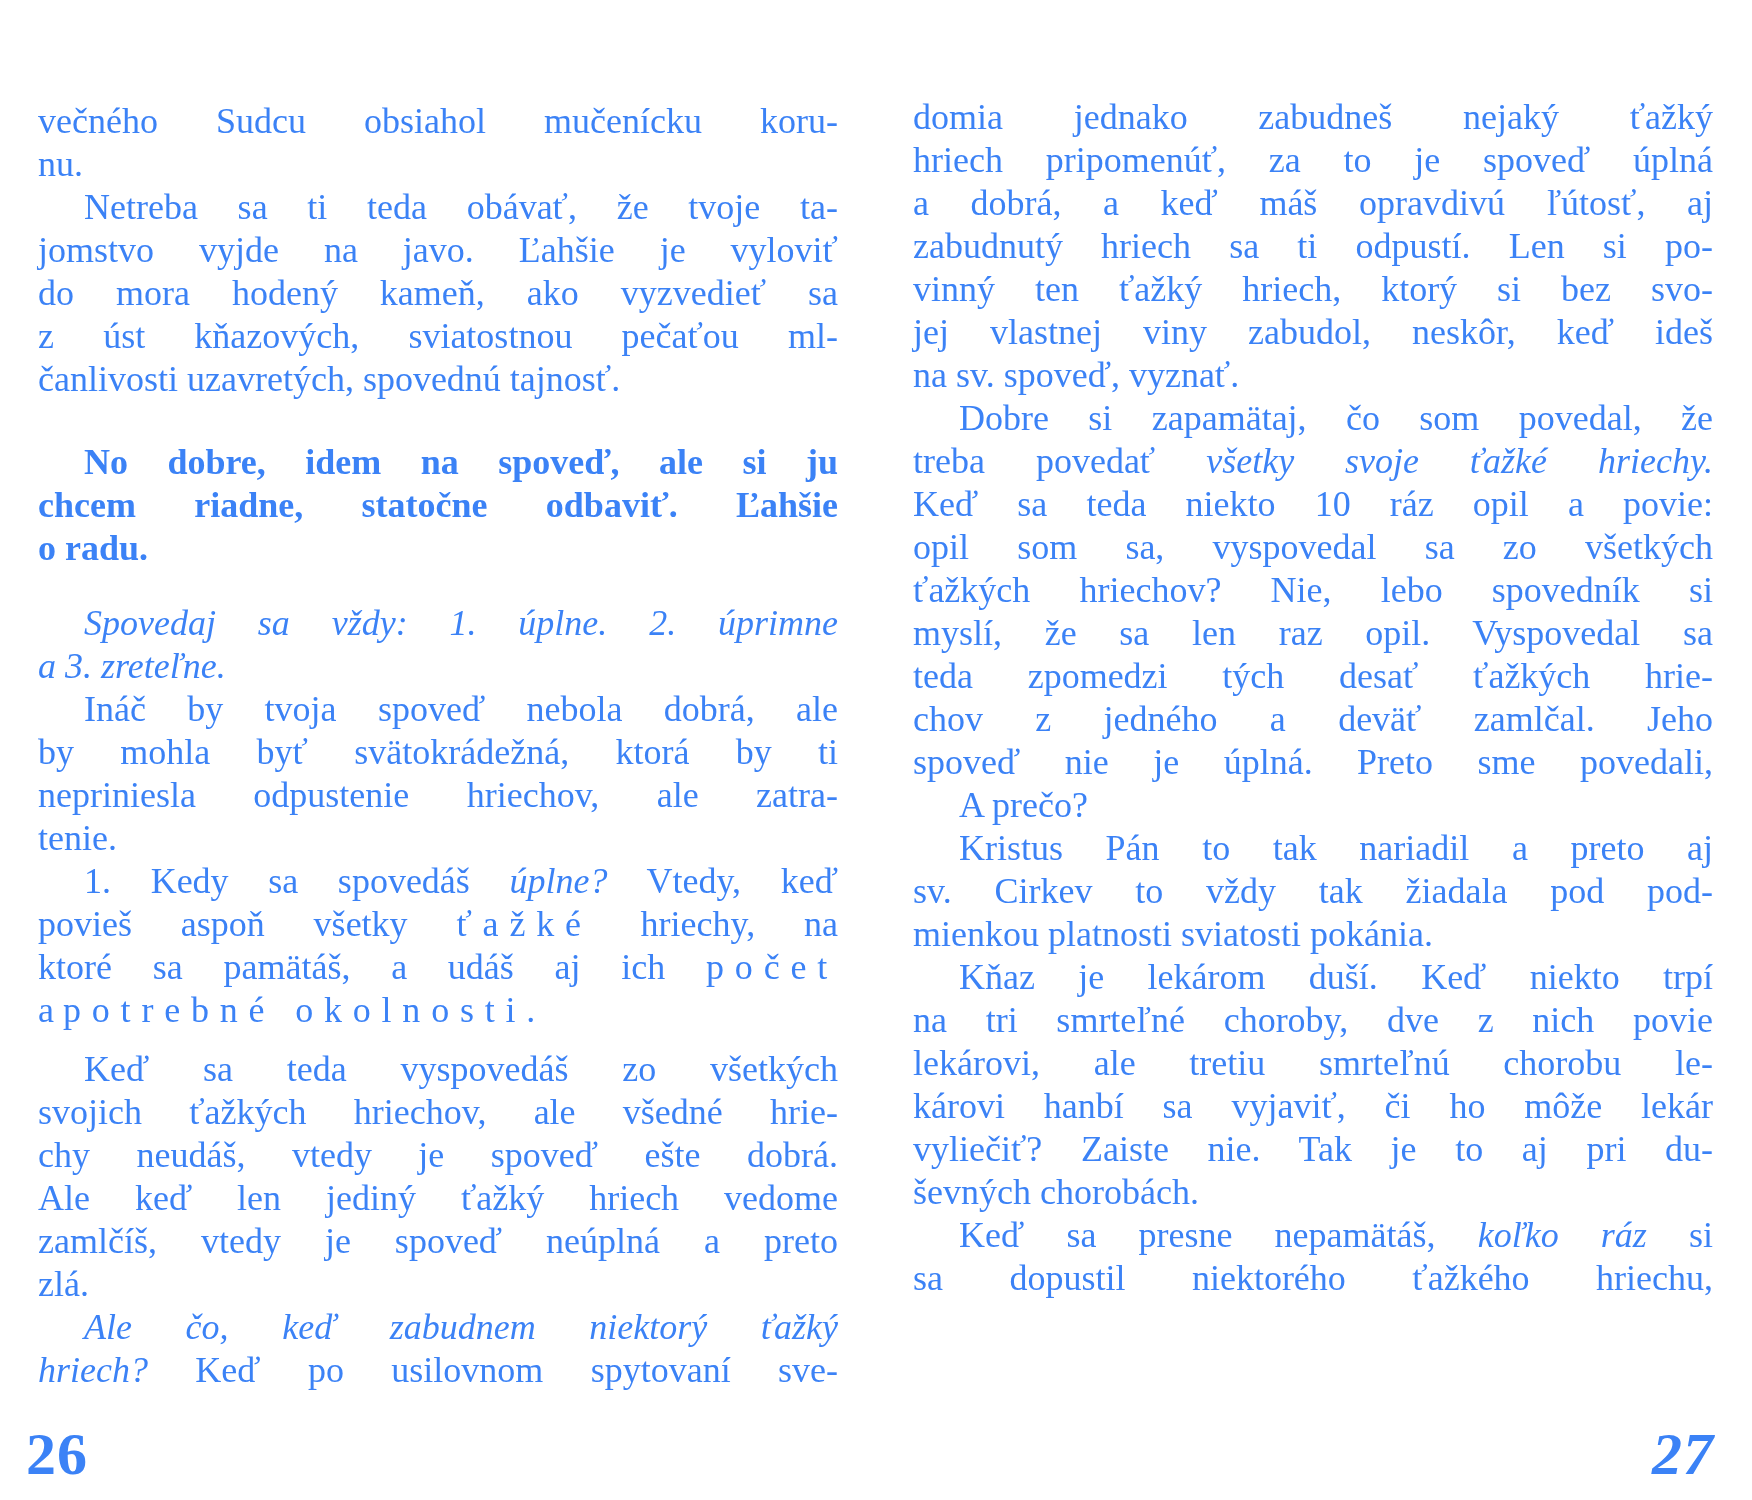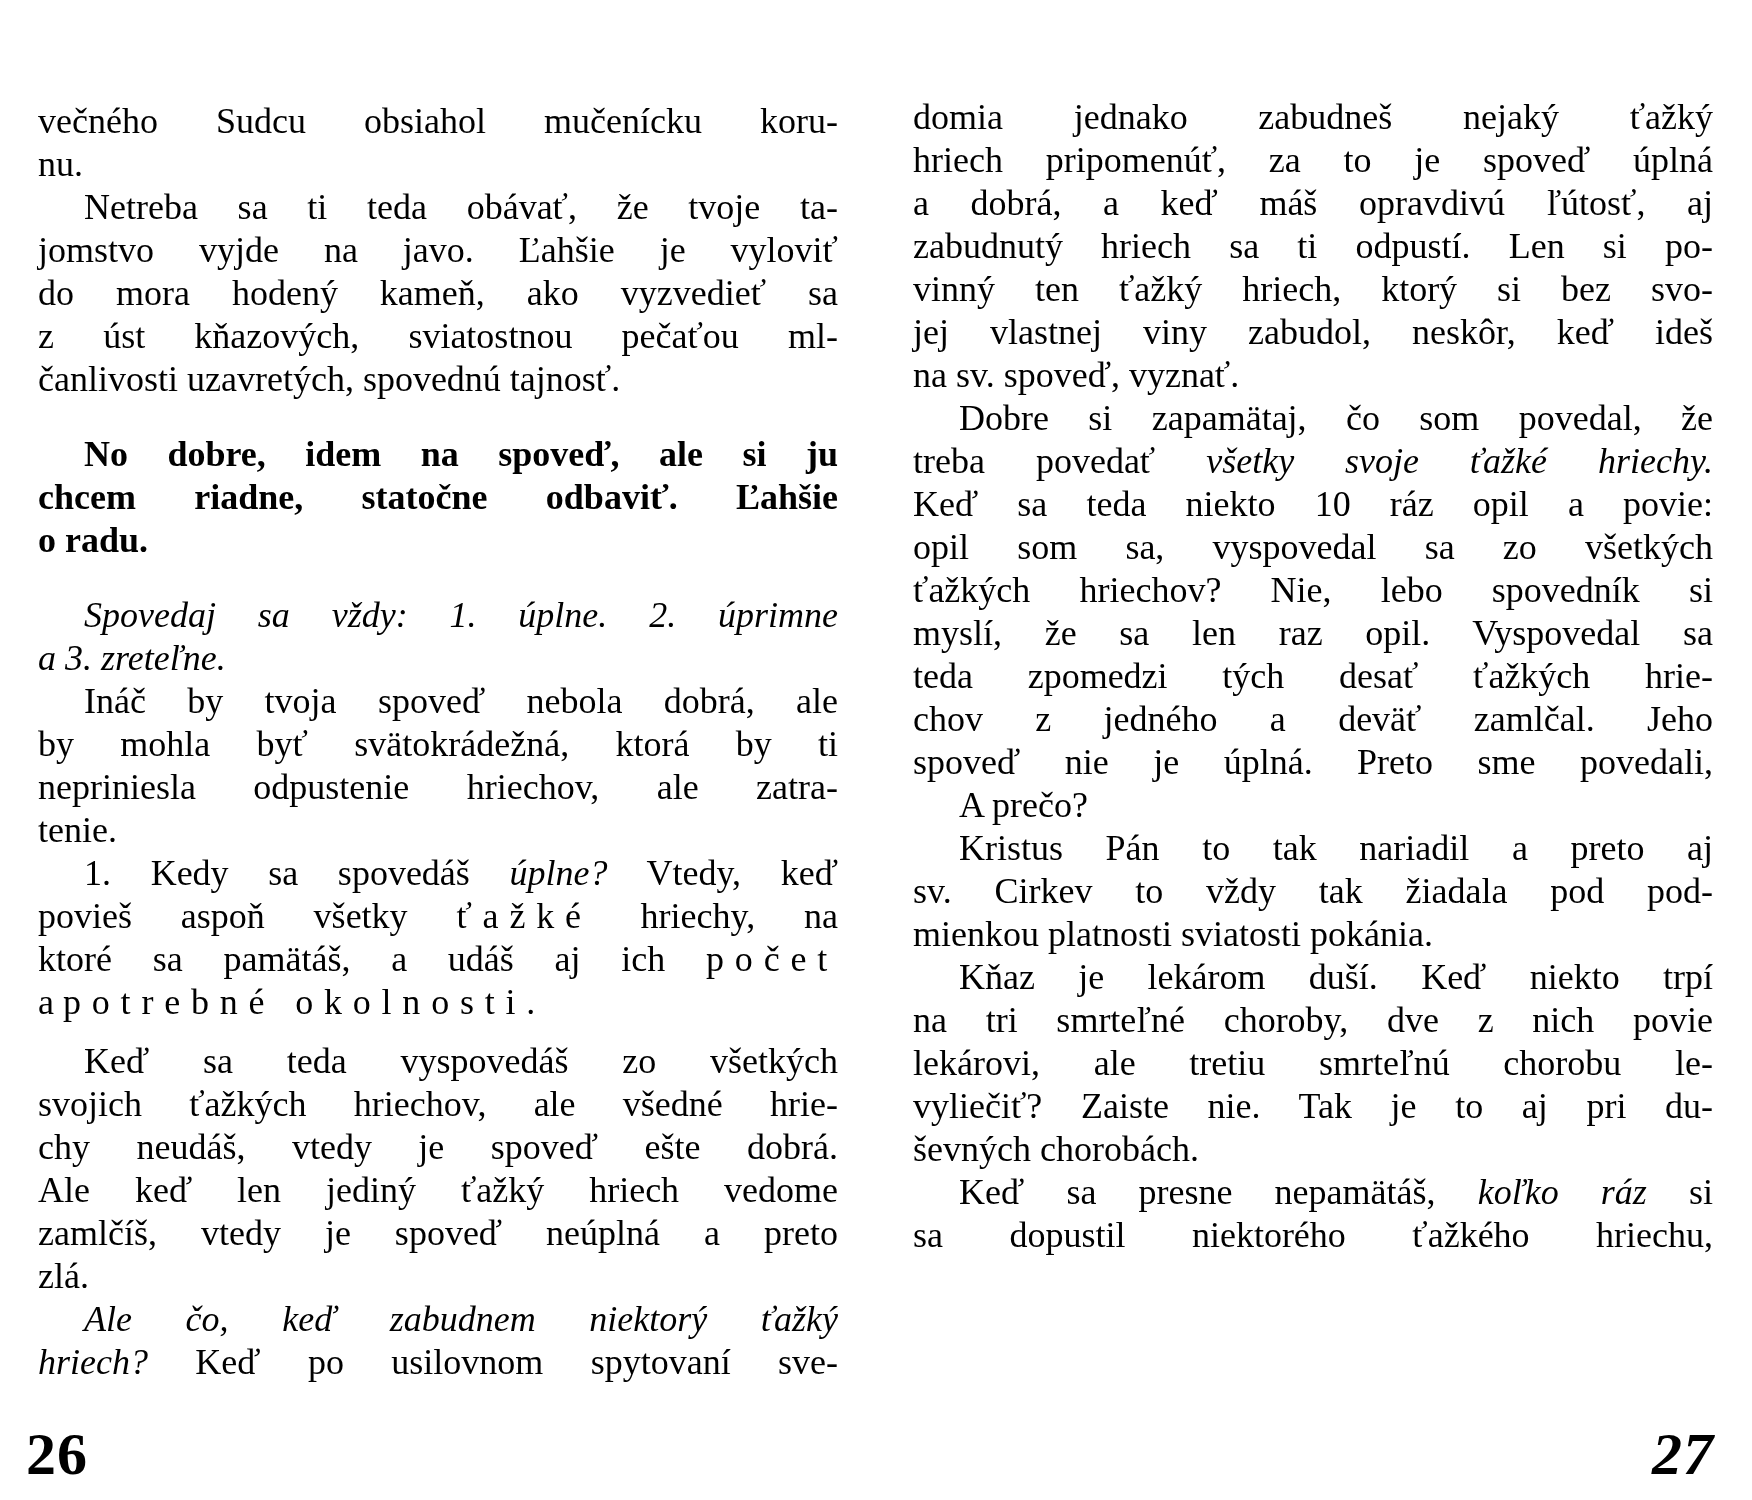--- a/index.html
+++ b/index.html
@@ -42,30 +42,30 @@
     font-weight: bold;
     line-height: 48px;
     letter-spacing: 1px;
   }
   #pageno-left  { left: 26px;   top: 1430px; }
   #pageno-right { left: 1652px; top: 1430px; font-style: italic; }
 </style>
 </head>
 <body>
 
-<div id="scan" style="color: #000000; background: rgb(255, 255, 255);">
+<div id="scan" style="color: #3b82f6; background: rgb(255, 255, 255);">
   <div id="col-left" class="col">
       <div class="line j"><span>večného Sudcu obsiahol mučenícku koru-</span></div>
       <div class="line"><span>nu.</span></div>
       <div class="line j ind"><span>Netreba sa ti teda obávať, že tvoje ta-</span></div>
       <div class="line j"><span>jomstvo vyjde na javo. Ľahšie je vyloviť</span></div>
       <div class="line j"><span>do mora hodený kameň, ako vyzvedieť sa</span></div>
       <div class="line j"><span>z úst kňazových, sviatostnou pečaťou ml-</span></div>
       <div class="line"><span>čanlivosti uzavretých, spovednú tajnosť.</span></div>
-      <div class="line j ind" style="margin-top: 32px;"><span class="b">No dobre, idem na spoveď, ale si ju</span></div>
+      <div class="line j ind" style="margin-top: 40px;"><span class="b">No dobre, idem na spoveď, ale si ju</span></div>
       <div class="line j"><span class="b">chcem riadne, statočne odbaviť. Ľahšie</span></div>
       <div class="line"><span class="b">o radu.</span></div>
       <div class="line j ind" style="margin-top: 32px;"><span class="i">Spovedaj sa vždy: 1. úplne. 2. úprimne</span></div>
       <div class="line"><span class="i">a 3. zreteľne.</span></div>
       <div class="line j ind"><span>Ináč by tvoja spoveď nebola dobrá, ale</span></div>
       <div class="line j"><span>by mohla byť svätokrádežná, ktorá by ti</span></div>
       <div class="line j"><span>nepriniesla odpustenie hriechov, ale zatra-</span></div>
       <div class="line"><span>tenie.</span></div>
       <div class="line j ind"><span>1. Kedy sa spovedáš </span><span class="i">úplne?</span><span> Vtedy, keď</span></div>
       <div class="line j"><span>povieš aspoň všetky </span><span class="sp">ťažké</span><span> hriechy, na</span></div>
@@ -97,20 +97,21 @@
       <div class="line j"><span>teda zpomedzi tých desať ťažkých hrie-</span></div>
       <div class="line j"><span>chov z jedného a deväť zamlčal. Jeho</span></div>
       <div class="line j"><span>spoveď nie je úplná. Preto sme povedali,</span></div>
       <div class="line ind"><span>A prečo?</span></div>
       <div class="line j ind"><span>Kristus Pán to tak nariadil a preto aj</span></div>
       <div class="line j"><span>sv. Cirkev to vždy tak žiadala pod pod-</span></div>
       <div class="line"><span>mienkou platnosti sviatosti pokánia.</span></div>
       <div class="line j ind"><span>Kňaz je lekárom duší. Keď niekto trpí</span></div>
       <div class="line j"><span>na tri smrteľné choroby, dve z nich povie</span></div>
       <div class="line j"><span>lekárovi, ale tretiu smrteľnú chorobu le-</span></div>
+      <div class="line j"><span>károvi hanbí sa vyjaviť, či ho môže lekár</span></div>
       <div class="line j"><span>vyliečiť? Zaiste nie. Tak je to aj pri du-</span></div>
       <div class="line"><span>ševných chorobách.</span></div>
       <div class="line j ind"><span>Keď sa presne nepamätáš, </span><span class="i">koľko ráz</span><span> si</span></div>
       <div class="line j"><span>sa dopustil niektorého ťažkého hriechu,</span></div>
     </div>
   <div id="pageno-left" class="pageno">26</div>
   <div id="pageno-right" class="pageno">27</div>
 </div>
 
 </body></html>

